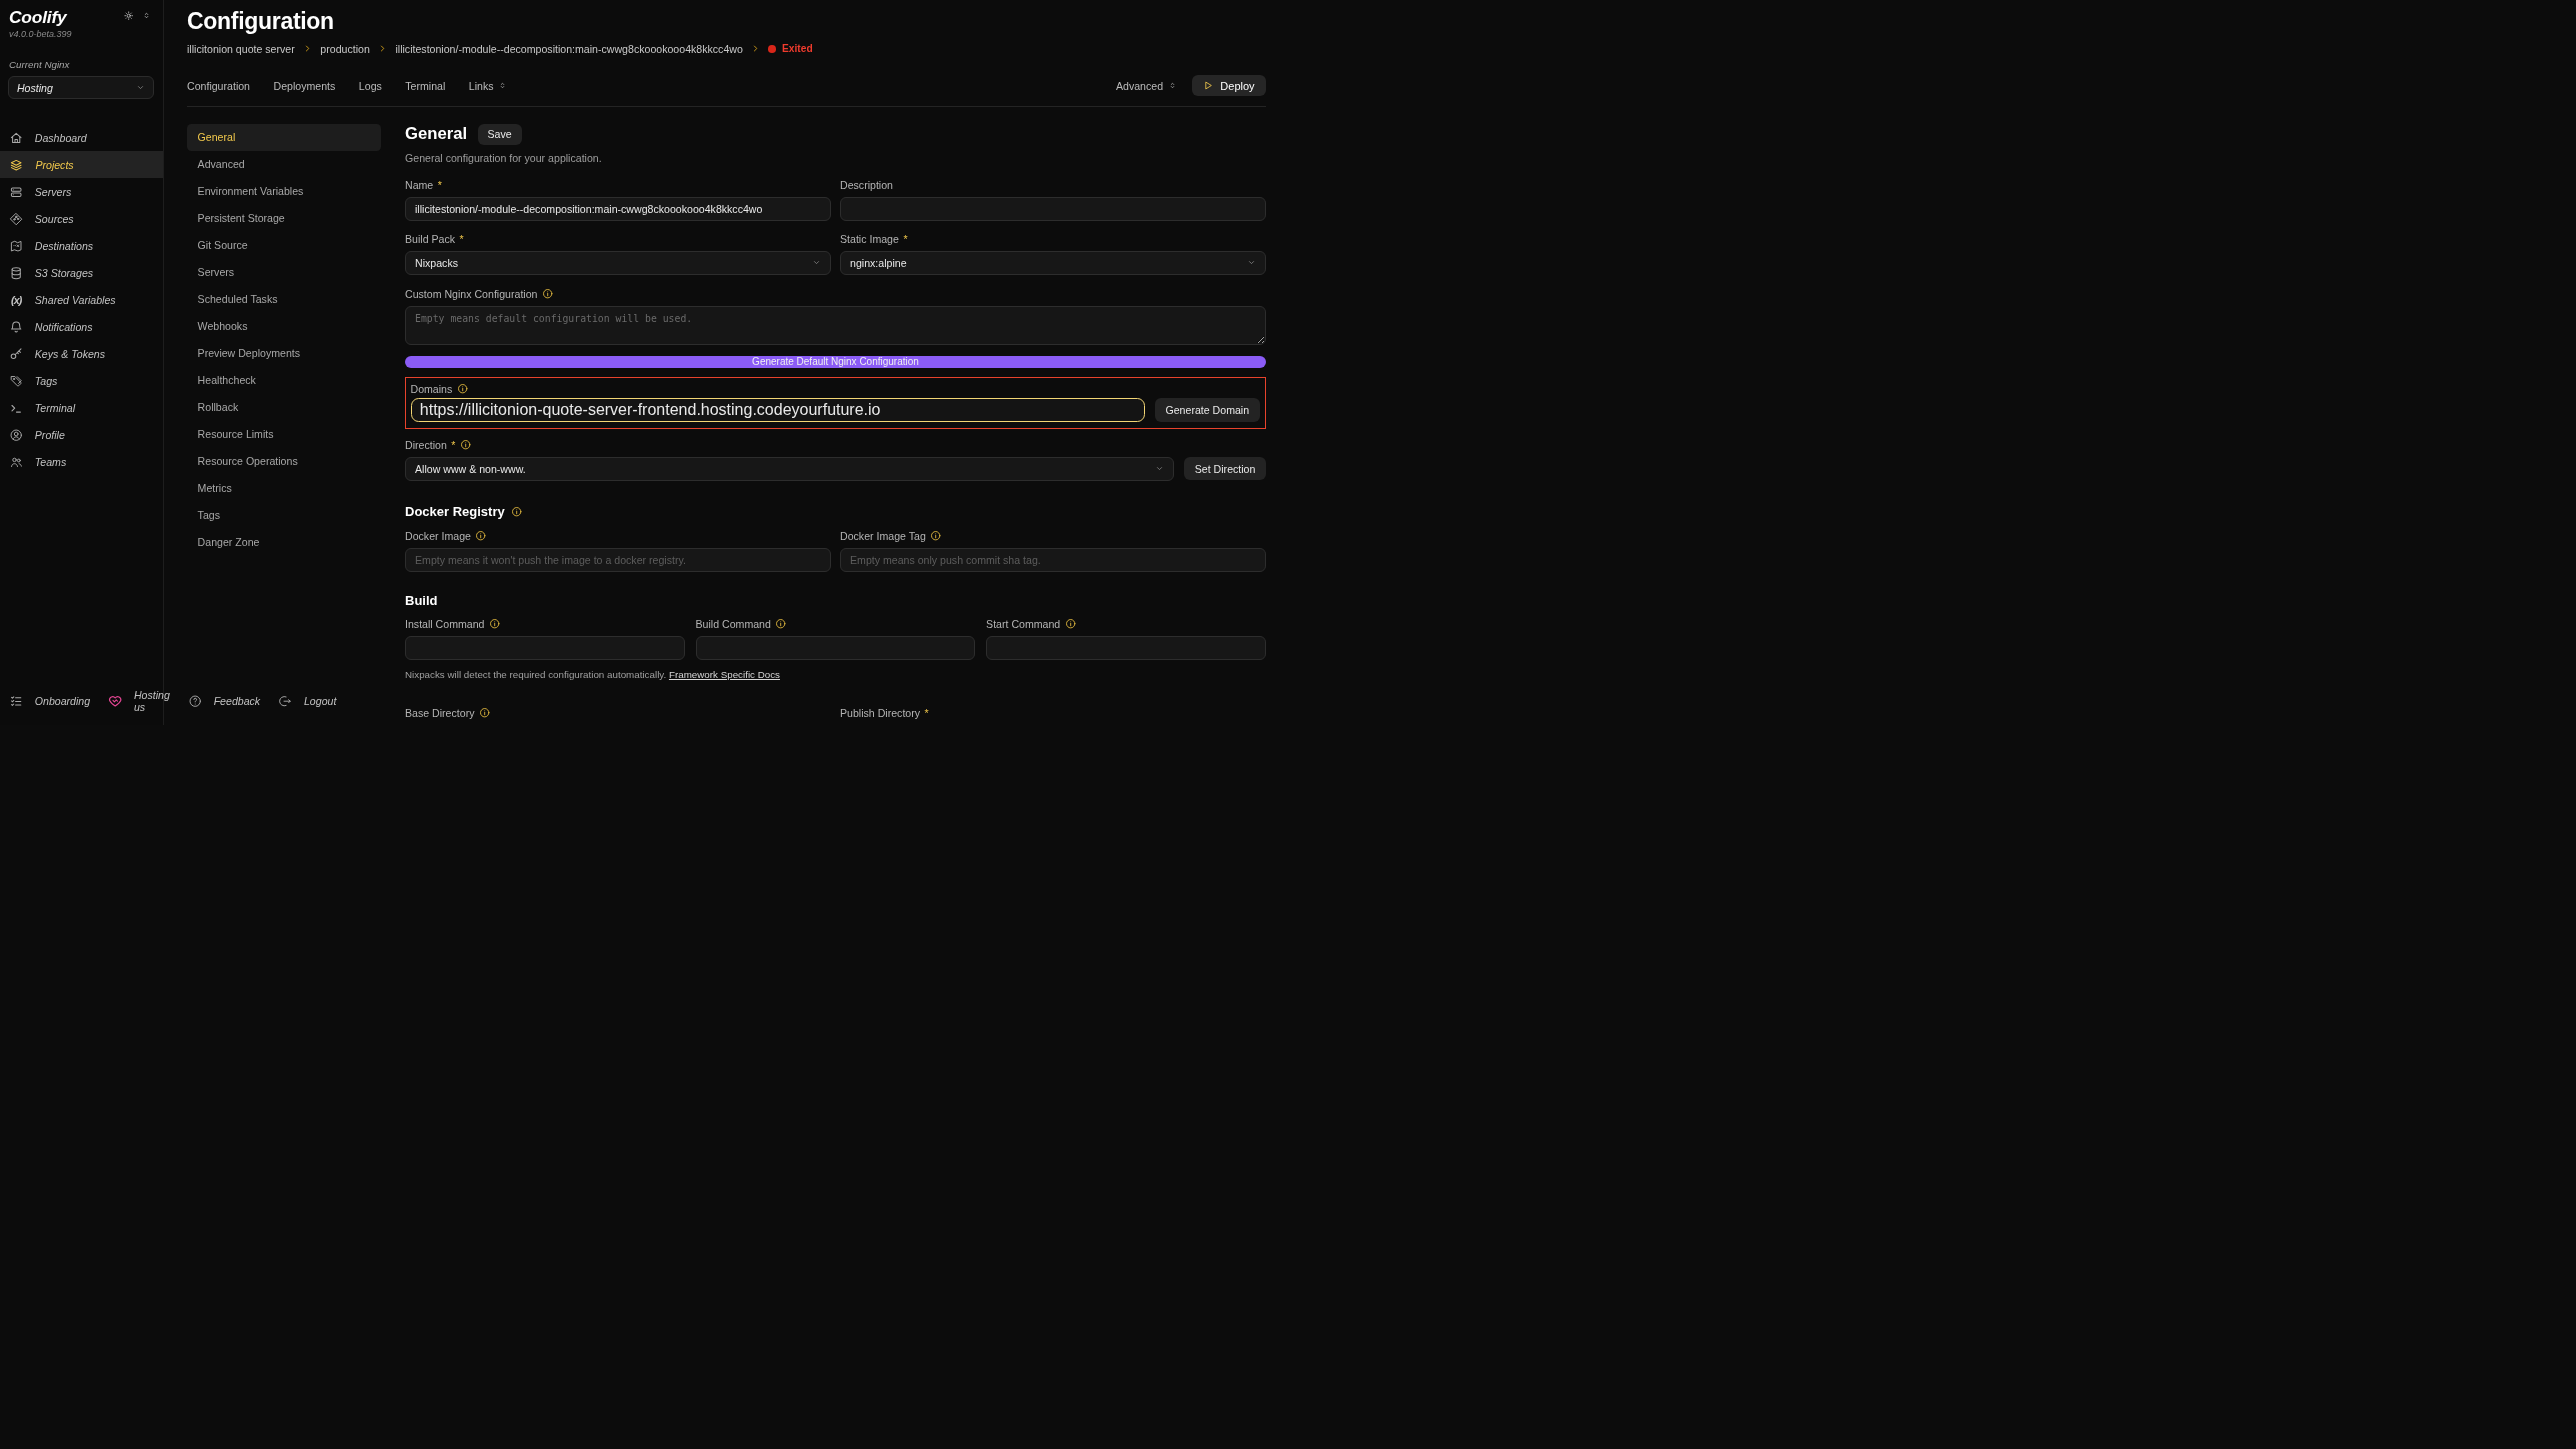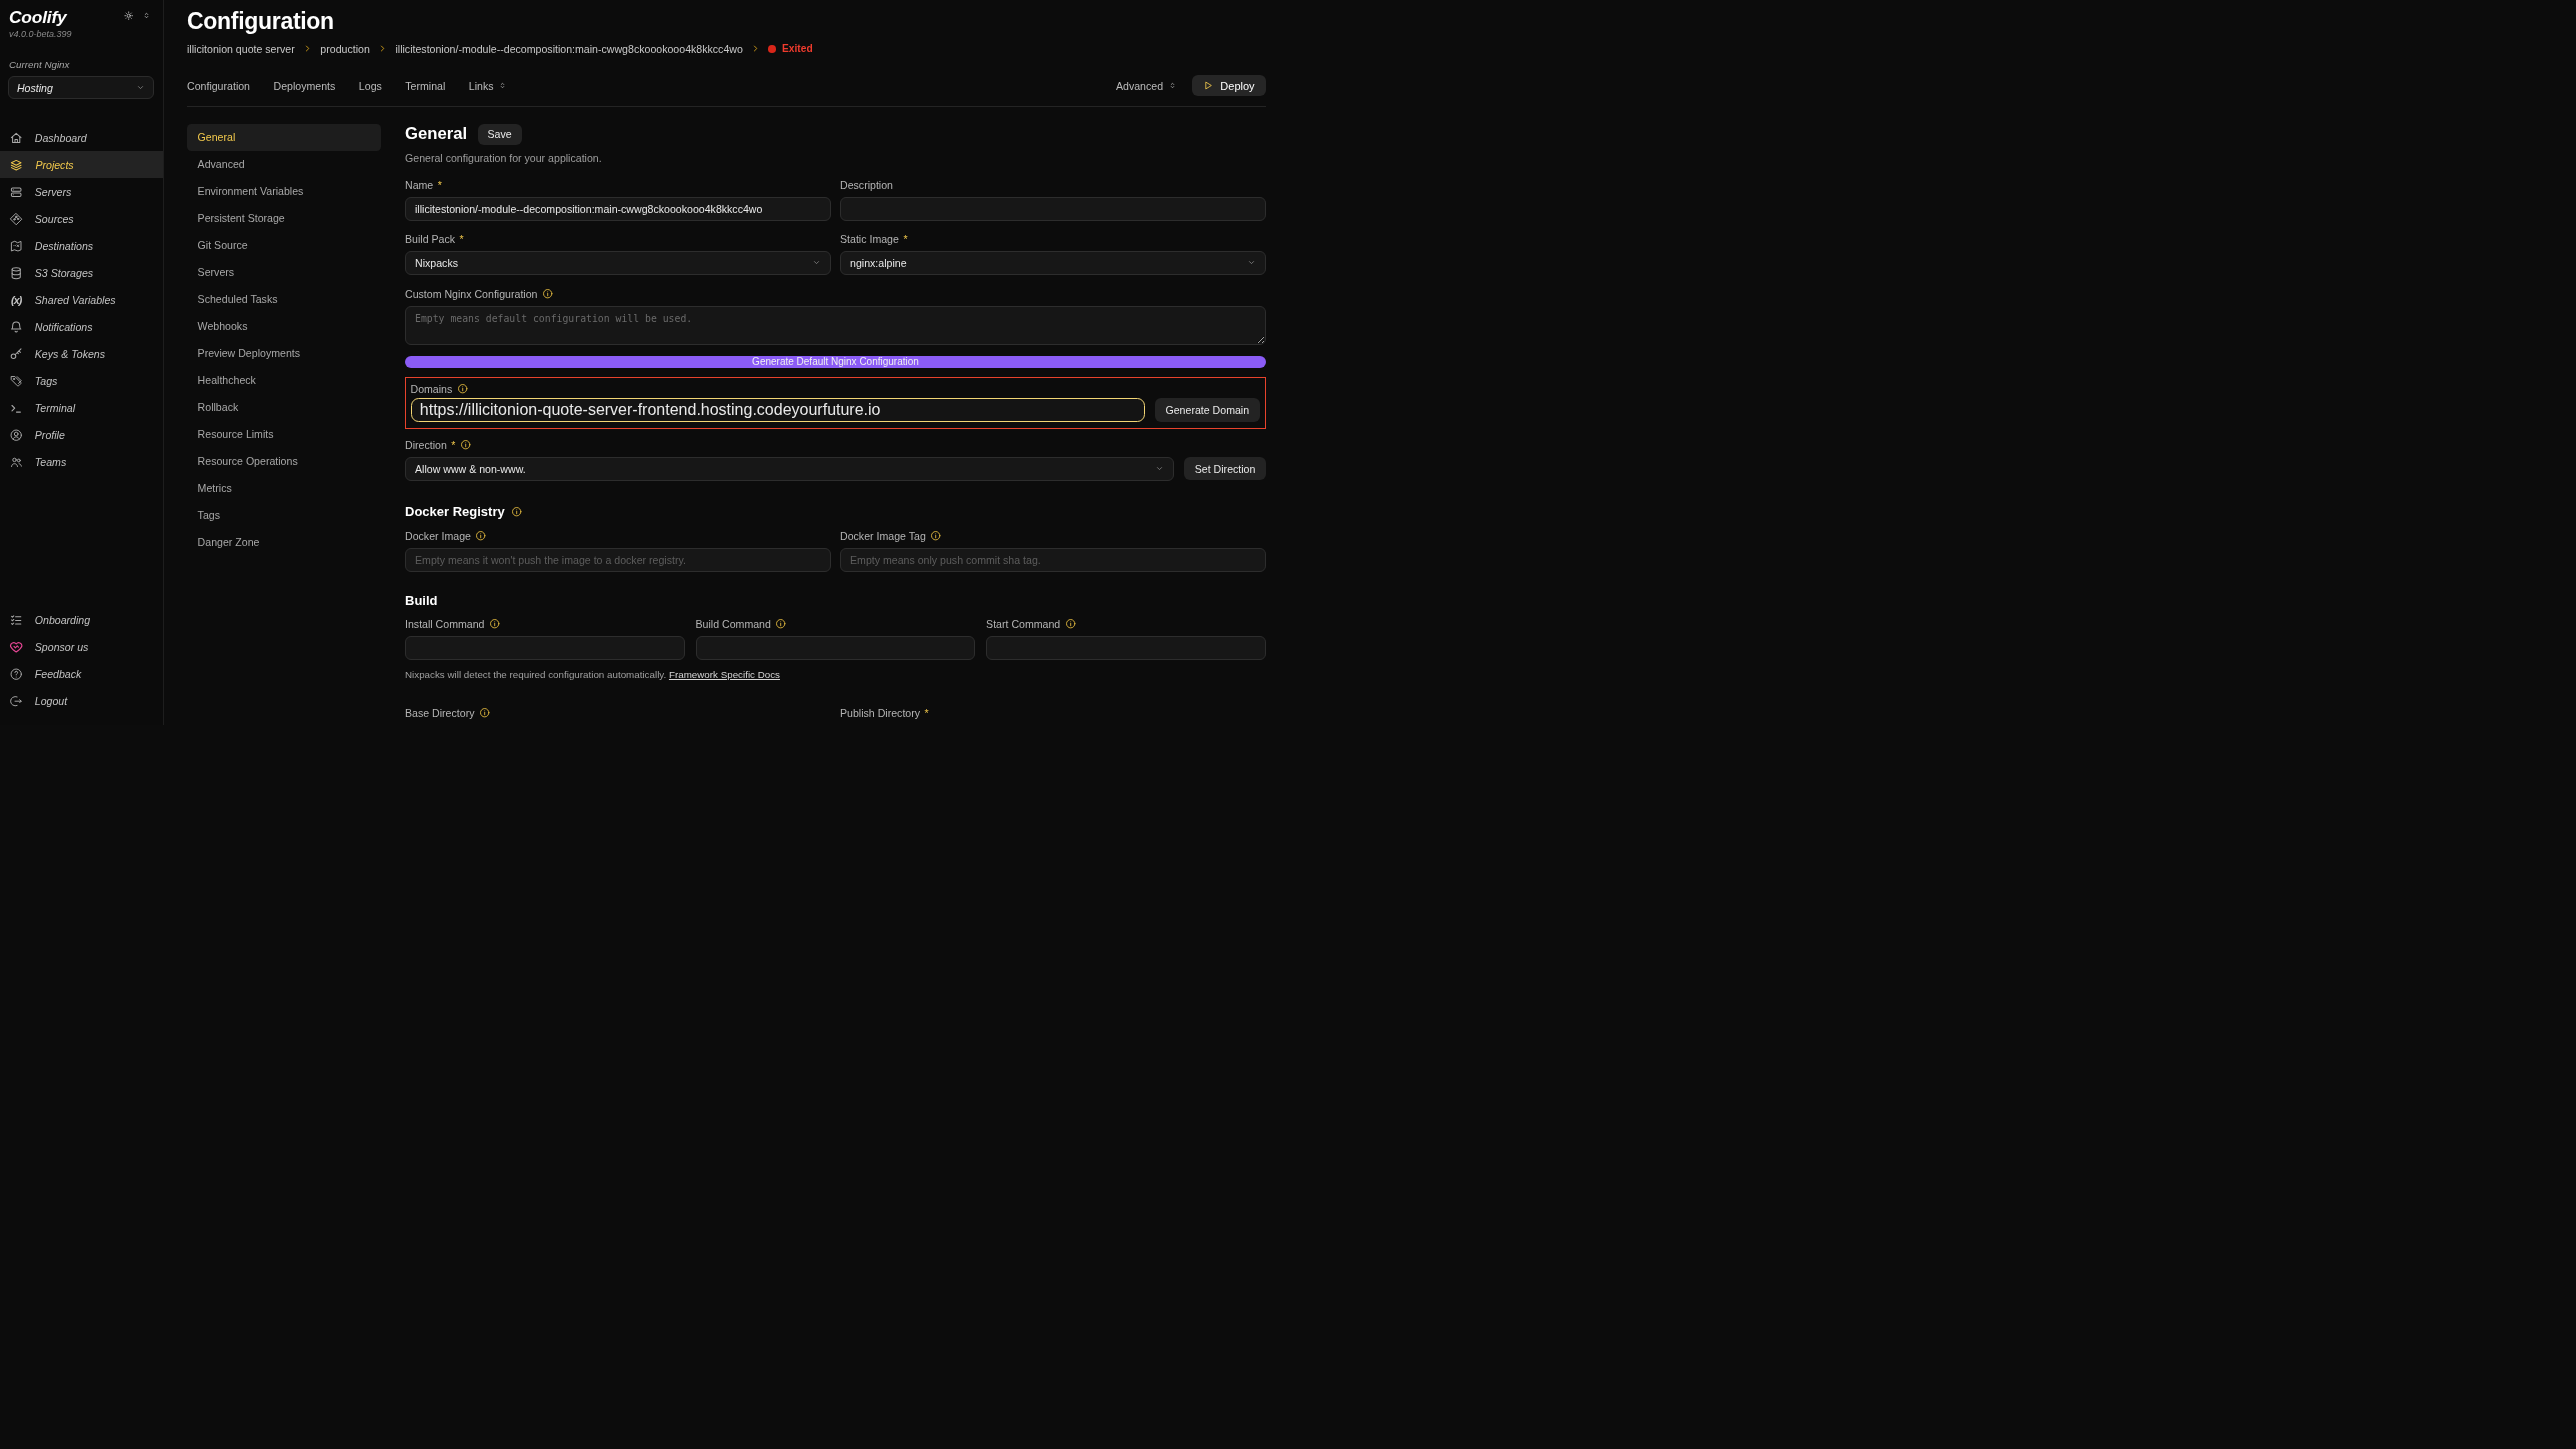--- a/index.html
+++ b/index.html
@@ -22,21 +22,21 @@
                  border-radius:6px; display:flex; align-items:center; justify-content:space-between;
                  padding:0 8.3px; color:#e9e9e9; cursor:pointer; }
   .team-select .chev { color:#8f8f8f; }
   .nav { margin-top:25px; display:flex; flex-direction:column; }
   .nav-item { height:27px; display:flex; align-items:center; gap:11.4px; padding:0 9px;
               color:#c3c3c3; cursor:pointer; }
   .nav-item .ic { color:#a9a9a9; }
   .nav-item.active { background:#232323; color:#f2c94c;gap:12px; }
   .nav-item.active .ic { color:#f2c94c; }
   .icon-text { font-size:10.6px; font-weight:700; width:14.4px; text-align:center; letter-spacing:-0.8px; }
-  .nav-footer { margin-top:auto; padding-bottom:10.6px; display:flex; flex-direction:column; }
+  .nav-footer { margin-top:auto; padding-bottom:10.6px; display:flex; }
   .pink { color:#e54694 !important; }
 
   .ic { width:14.4px; height:14.4px; flex:none; display:block; }
   .ic-sm { width:11.4px; height:11.4px; flex:none; display:block; }
   .ic-xs { width:9px; height:9px; flex:none; display:block; }
 
   
   .main { flex:1; display:flex; flex-direction:column; padding:0 22px 0 23px; overflow:hidden; }
   .page-title { font-size:23px; font-weight:700; margin-top:7.6px; letter-spacing:-0.3px; color:#fff; }
   .breadcrumb { display:flex; align-items:center; gap:8.3px; margin-top:8.3px; font-size:10.6px; color:#c9c9c9; }
@@ -320,21 +320,21 @@
       <div class="nav-item">
         <svg class="ic" viewBox="0 0 24 24" fill="none" stroke="currentColor" stroke-width="1.7" stroke-linecap="round" stroke-linejoin="round">
             <use href="#i-check"></use>
           </svg>
         <span>Onboarding</span>
       </div>
       <div class="nav-item">
         <svg class="ic pink" viewBox="0 0 24 24" fill="none" stroke="currentColor" stroke-width="1.9" stroke-linecap="round" stroke-linejoin="round">
             <use href="#i-heart"></use>
           </svg>
-        <span>Sponsor us</span>
+        <span>Hosting us</span>
       </div>
       <div class="nav-item">
         <svg class="ic" viewBox="0 0 24 24" fill="none" stroke="currentColor" stroke-width="1.6" stroke-linecap="round" stroke-linejoin="round">
             <use href="#i-help"></use>
           </svg>
         <span>Feedback</span>
       </div>
       <div class="nav-item">
         <svg class="ic" viewBox="0 0 24 24" fill="none" stroke="currentColor" stroke-width="1.6" stroke-linecap="round" stroke-linejoin="round">
             <use href="#i-logout"></use>

